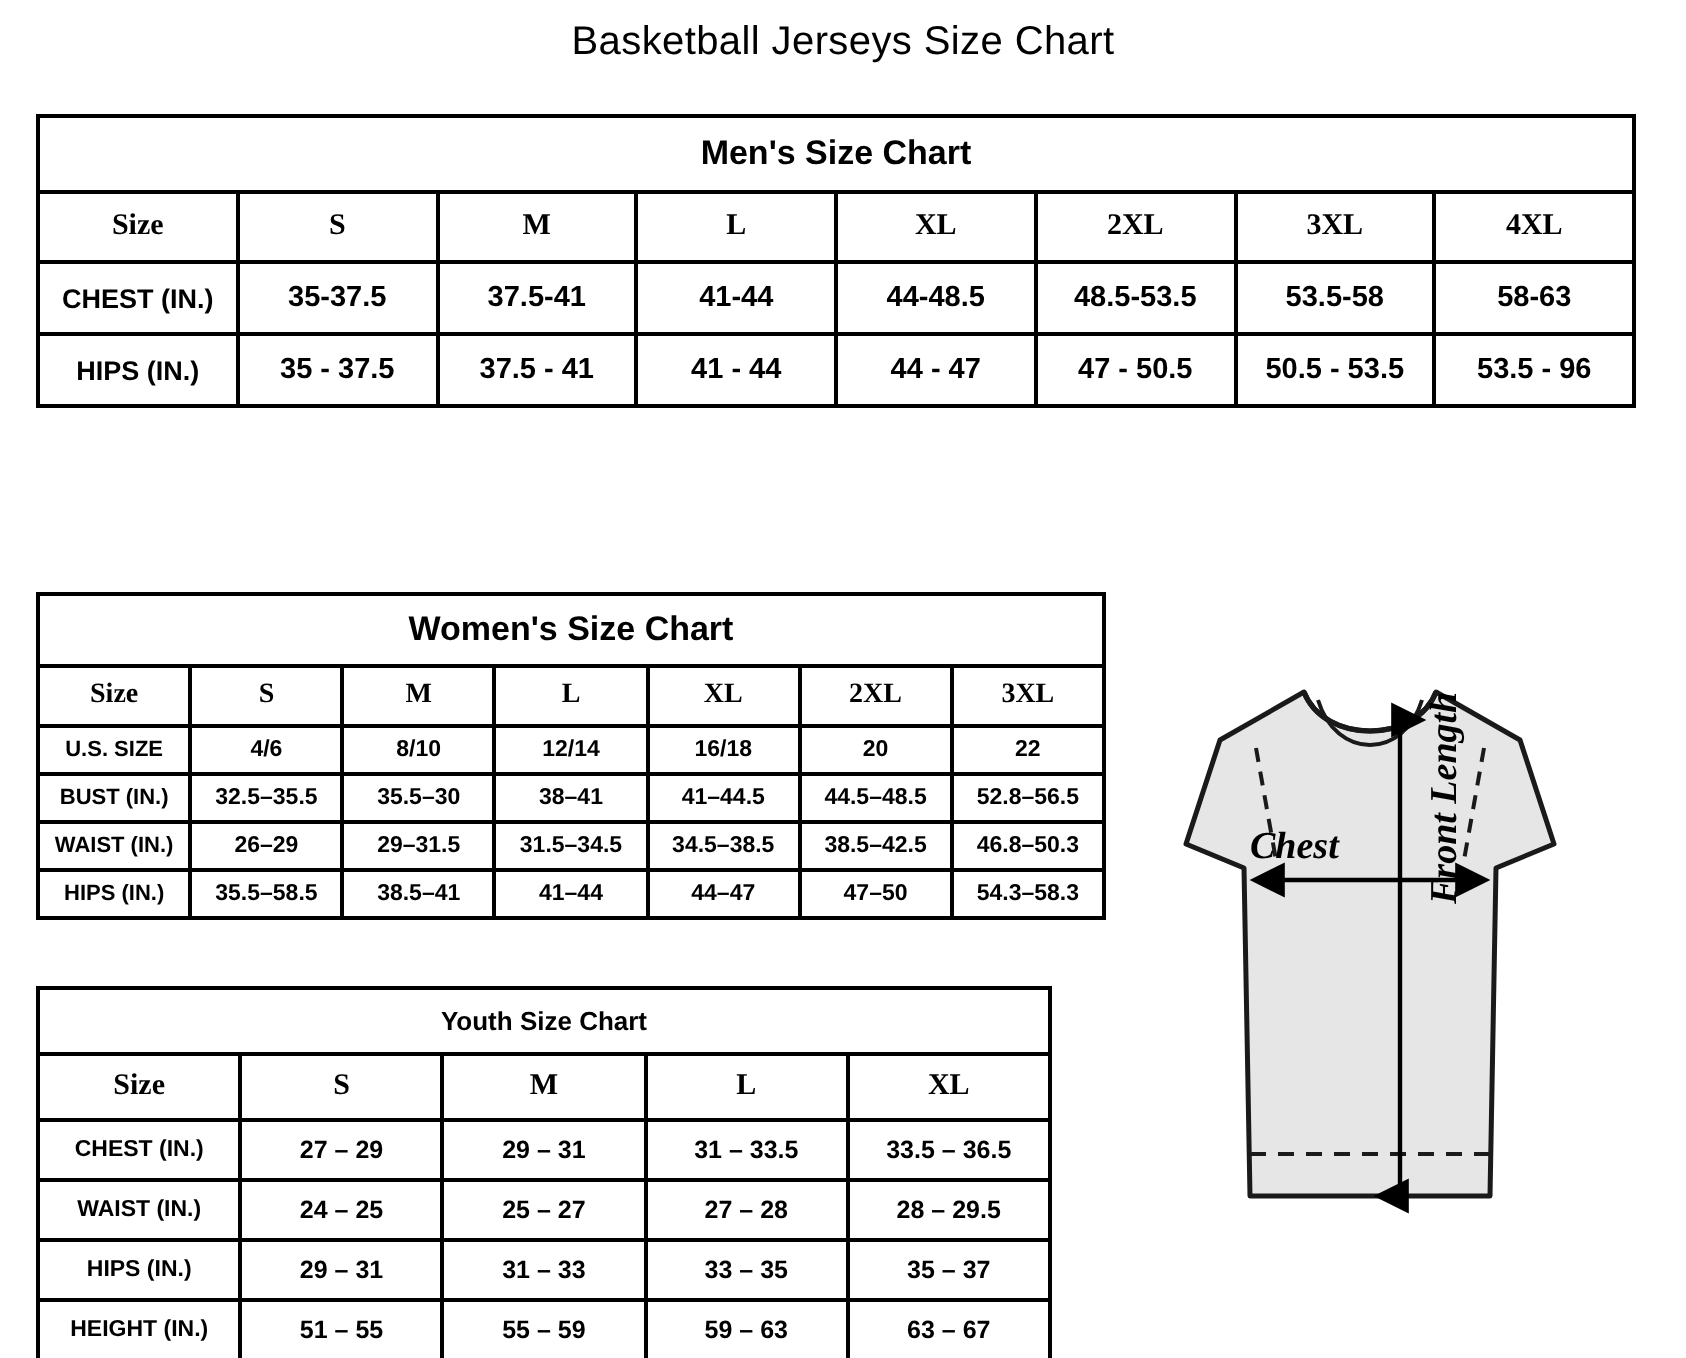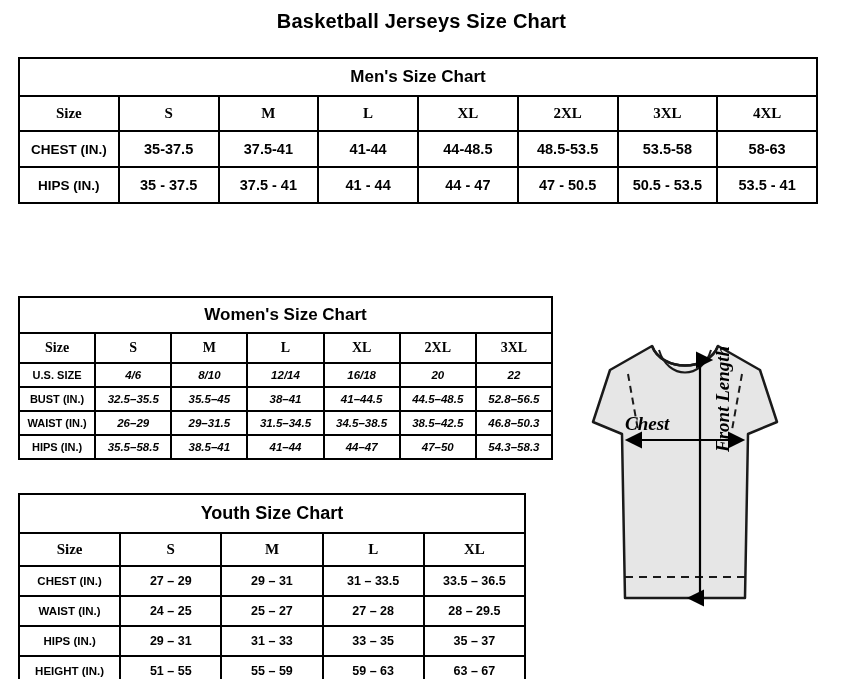--- a/index.html
+++ b/index.html
@@ -11,21 +11,21 @@
     width: 843px;
     height: 679px;
     position: relative;
     font-family: "Liberation Sans", sans-serif;
     color: #000000;
     overflow: hidden;
   }
   #page-title {
     text-align: center;
     font-size: 20px;
-    font-weight: bold;
+    font-weight: normal;
     margin: 10px 0 0 0;
     letter-spacing: 0.2px;
   }
 
   table.size-table {
     border-collapse: collapse;
     table-layout: fixed;
   }
   table.size-table td, table.size-table th {
     border: 2px solid #000;
@@ -62,31 +62,31 @@
   #womens-wrap {
     position: absolute;
     left: 18px;
     top: 296px;
     width: 597px;
   }
   #womens-table { width: 535px; }
   #womens-table .cap-row td { font-size: 17px; padding: 7px 0; }
   #womens-table .hdr-row td { font-size: 14px; padding: 6px 0; }
   #womens-table td.lbl { font-size: 11px; padding: 5px 3px; }
-  #womens-table td.val { font-size: 11.5px; padding: 5px 2px; font-style: italic; }
+  #womens-table td.val { font-size: 11.5px; padding: 5px 2px; }
 
   
   #youth-wrap {
     position: absolute;
     left: 18px;
     top: 493px;
     width: 508px;
   }
   #youth-table { width: 508px; }
-  #youth-table .cap-row td { font-size: 18px; padding: 8px 16px; }
+  #youth-table .cap-row td { font-size: 13px; padding: 8px 16px; }
   #youth-table .hdr-row td { font-size: 15px; padding: 7px 0; }
   #youth-table td.lbl { font-size: 11.5px; padding: 7px 4px; }
   #youth-table td.val { font-size: 12.5px; padding: 7px 18px; }
 
   
   #shirt-wrap {
     position: absolute;
     left: 540px;
     top: 330px;
     width: 295px;
@@ -145,21 +145,21 @@
         <td class="val">58-63</td>
       </tr>
       <tr>
         <td class="lbl">HIPS (IN.)</td>
         <td class="val">35 - 37.5</td>
         <td class="val">37.5 - 41</td>
         <td class="val">41 - 44</td>
         <td class="val">44 - 47</td>
         <td class="val">47 - 50.5</td>
         <td class="val">50.5 - 53.5</td>
-        <td class="val">53.5 - 41</td>
+        <td class="val">53.5 - 96</td>
       </tr>
     </tbody>
   </table>
 </div>
 
 <div id="womens-wrap">
   <table id="womens-table" class="size-table">
     <tbody>
       <tr class="cap-row">
         <td colspan="7">Women's Size Chart</td>
@@ -178,21 +178,21 @@
         <td class="val">4/6</td>
         <td class="val">8/10</td>
         <td class="val">12/14</td>
         <td class="val">16/18</td>
         <td class="val">20</td>
         <td class="val">22</td>
       </tr>
       <tr>
         <td class="lbl">BUST  (IN.)</td>
         <td class="val">32.5–35.5</td>
-        <td class="val">35.5–45</td>
+        <td class="val">35.5–30</td>
         <td class="val">38–41</td>
         <td class="val">41–44.5</td>
         <td class="val">44.5–48.5</td>
         <td class="val">52.8–56.5</td>
       </tr>
       <tr>
         <td class="lbl">WAIST  (IN.)</td>
         <td class="val">26–29</td>
         <td class="val">29–31.5</td>
         <td class="val">31.5–34.5</td>

